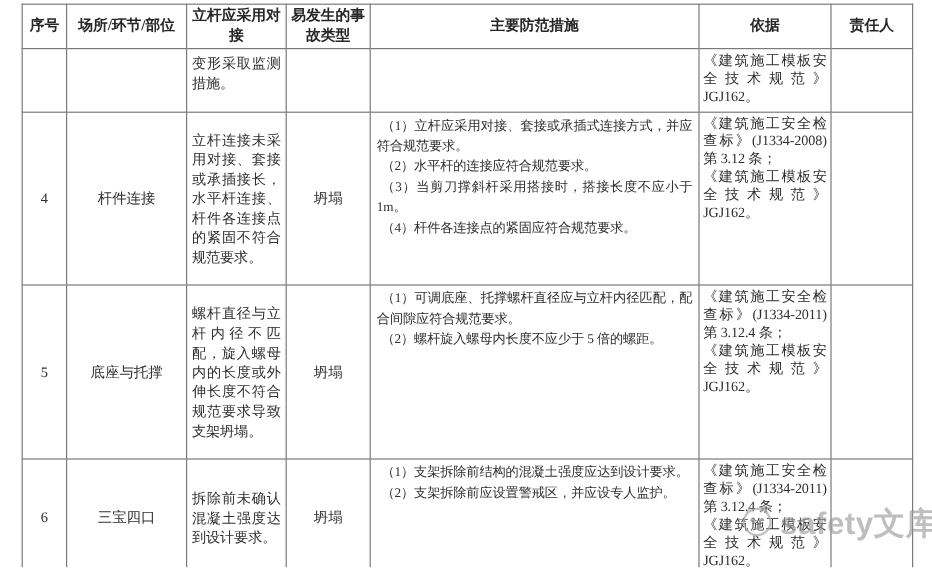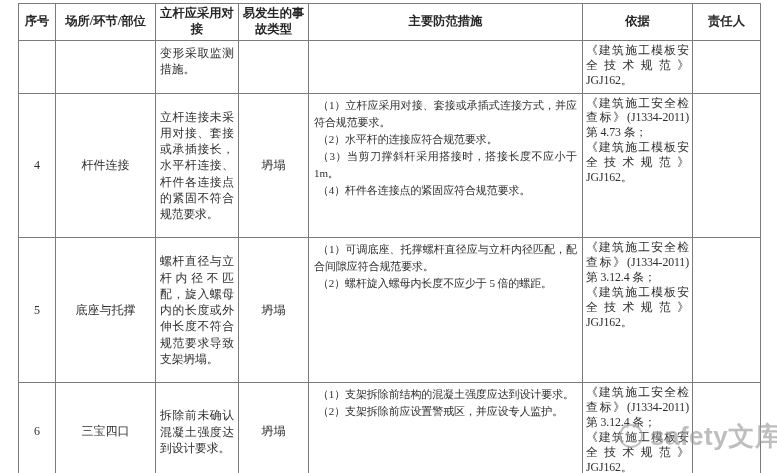--- a/index.html
+++ b/index.html
@@ -104,21 +104,21 @@
       <td class="c-loc c-seq">杆件连接</td>
       <td class="c-risk">立杆连接未采用对接、套接或承插接长，水平杆连接、杆件各连接点的紧固不符合规范要求。</td>
       <td class="c-acc c-seq">坍塌</td>
       <td class="c-meas">
         <p>（1）立杆应采用对接、套接或承插式连接方式，并应符合规范要求。</p>
         <p>（2）水平杆的连接应符合规范要求。</p>
         <p>（3）当剪刀撑斜杆采用搭接时，搭接长度不应小于1m。</p>
         <p>（4）杆件各连接点的紧固应符合规范要求。</p>
       </td>
       <td class="c-basis">
-        <p>《建筑施工安全检查标》(J1334-2011)第 4.73 条；</p>
+        <p>《建筑施工安全检查标》(J1334-2008)第 3.12 条；</p>
         <p>《建筑施工模板安全技术规范》JGJ162。</p>
       </td>
       <td class="c-resp"></td>
     </tr>
 
     <tr style="height:119px">
       <td class="c-seq">5</td>
       <td class="c-loc c-seq">底座与托撑</td>
       <td class="c-risk">螺杆直径与立杆内径不匹配，旋入螺母内的长度或外伸长度不符合规范要求导致支架坍塌。</td>
       <td class="c-acc c-seq">坍塌</td>

